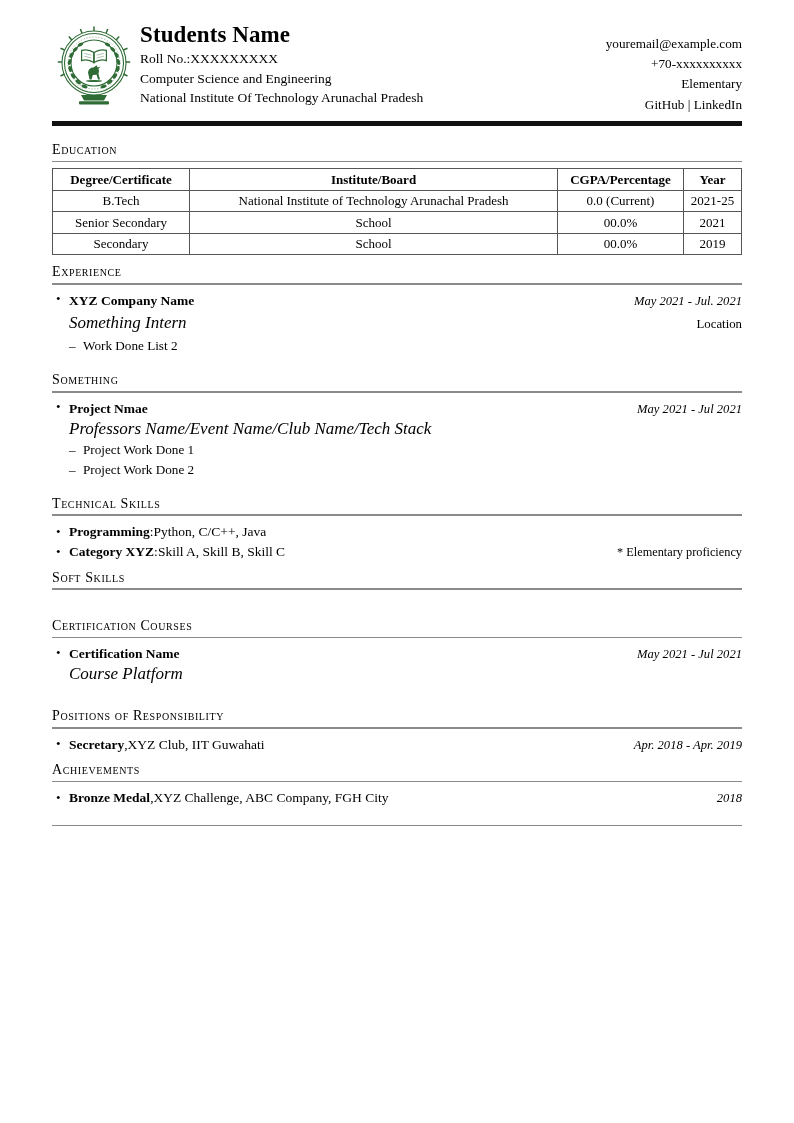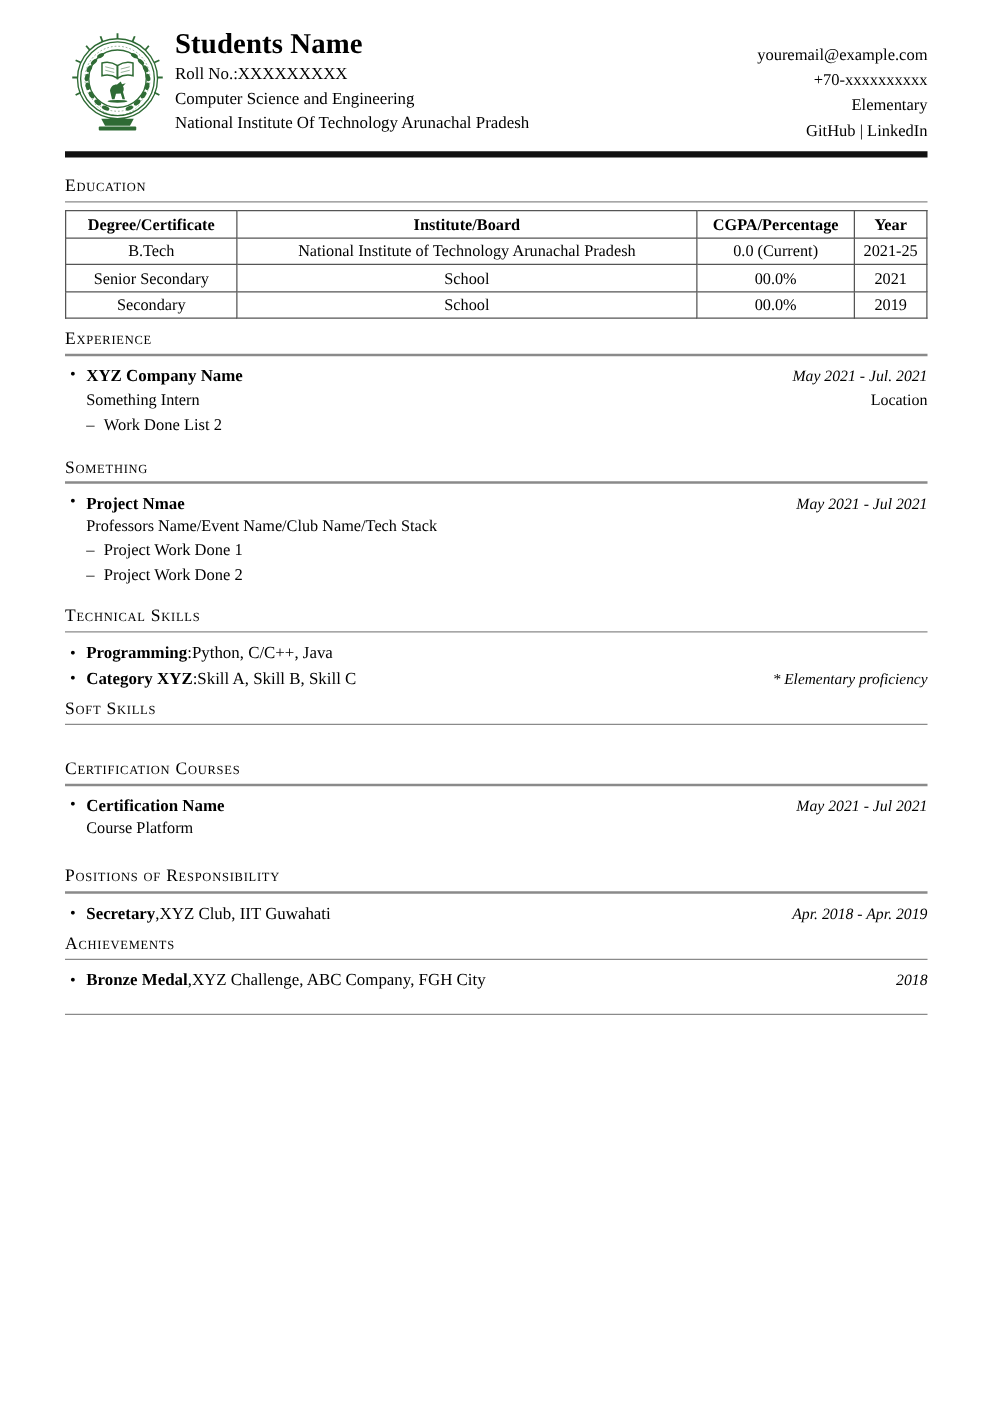--- a/index.html
+++ b/index.html
@@ -144,21 +144,22 @@
     font-weight: bold;
     font-size: 13.5px;
   }
   .entry-date {
     font-style: italic;
     font-size: 12.6px;
     white-space: nowrap;
     padding-left: 12px;
   }
   .entry-sub {
-    font-size: 13px;
+    font-style: italic;
+    font-size: 17px;
     padding-left: 17px;
   }
   .entry-loc {
     font-size: 12.8px;
     white-space: nowrap;
     padding-left: 12px;
   }
   .sub-row {
     display: flex;
     justify-content: space-between;
@@ -185,21 +186,20 @@
 
   
   .skill-row {
     display: flex;
     justify-content: space-between;
     align-items: baseline;
     line-height: 1.5;
   }
   .skill-label { font-weight: bold; }
   .skill-note {
-    font-style: italic;
     font-size: 12.3px;
     white-space: nowrap;
     padding-left: 12px;
   }
 
   .gap-sm { height: 7px; }
   .gap-md { height: 14px; }
   .gap-lg { height: 22px; }
 
   .bottom-rule {

